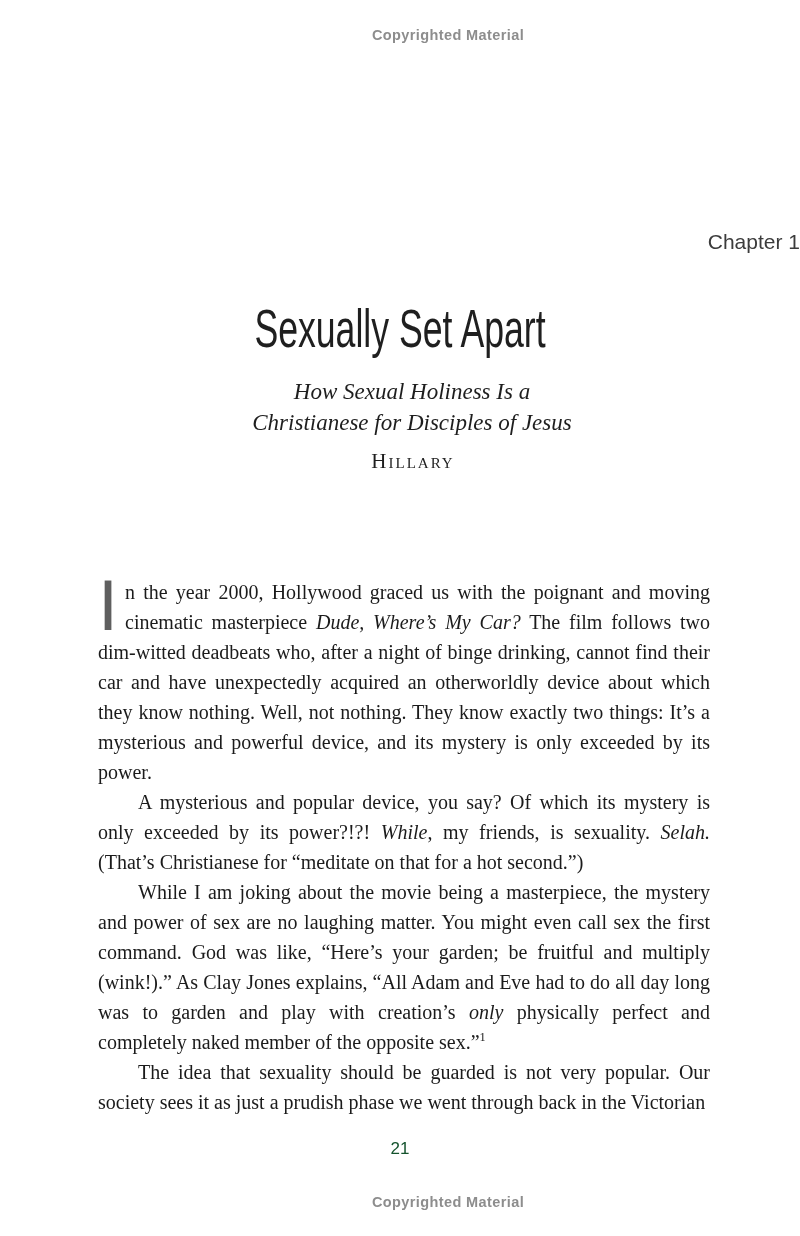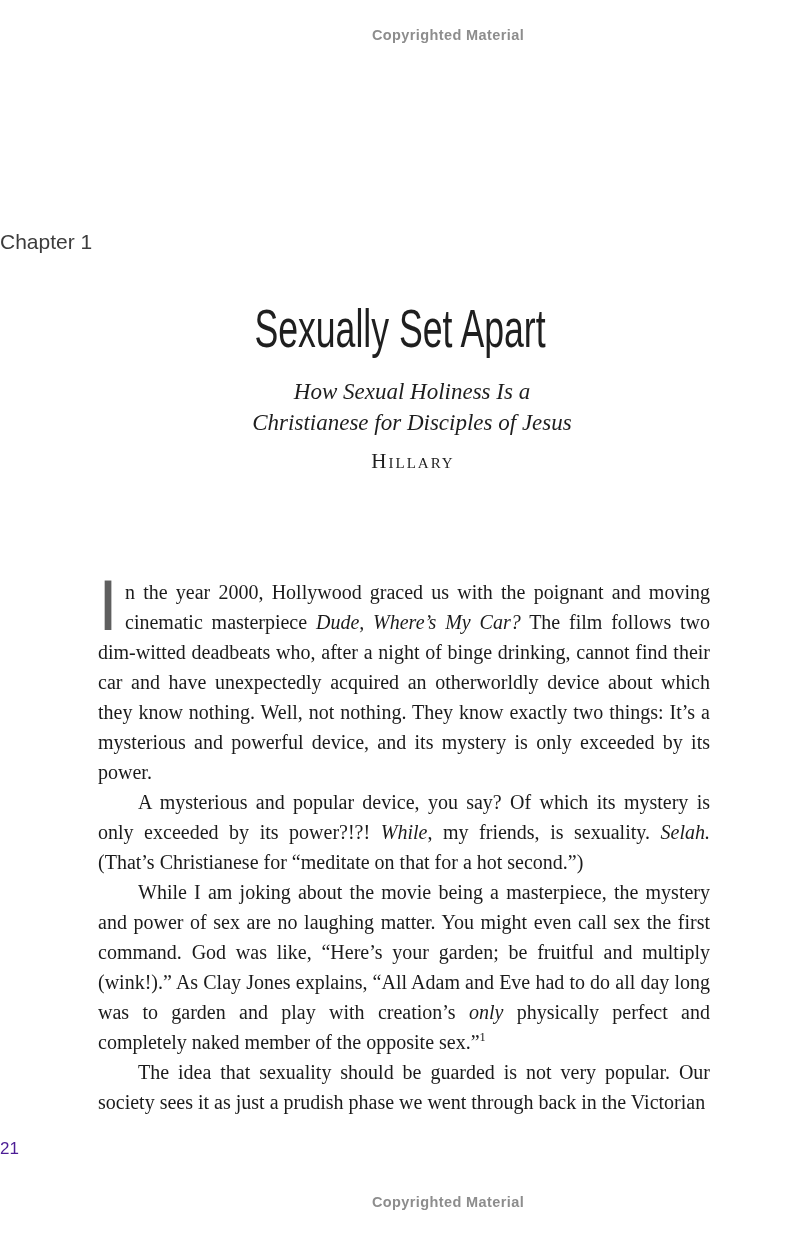--- a/index.html
+++ b/index.html
@@ -29,21 +29,21 @@
     padding-left: 48px;
   }
   .notice.top { top: 27px; }
   .notice.bottom { top: 1194px; }
 
   .chapter-label {
     position: absolute;
     top: 230px;
     left: 0;
     width: 100%;
-    text-align: left;
+    text-align: right;
     font-family: "Liberation Sans", sans-serif;
     font-size: 21px;
     color: #3c3c3c;
   }
   .chapter-title {
     position: absolute;
     top: 297px;
     left: 0;
     width: 100%;
     margin: 0;
@@ -114,23 +114,24 @@
     vertical-align: super;
     font-size: 0.62em;
     line-height: 0;
   }
 
   .page-number {
     position: absolute;
     top: 1139px;
     left: 0;
     width: 100%;
+    text-align: center;
     font-family: "Liberation Sans", sans-serif;
     font-size: 17px;
-    color: #4c1d95;
+    color: #14532d;
   }
 </style>
 </head>
 <body>
 
 <div class="page">
 
   <div class="notice top">Copyrighted Material</div>
 
   <div class="chapter-label">Chapter 1</div>

